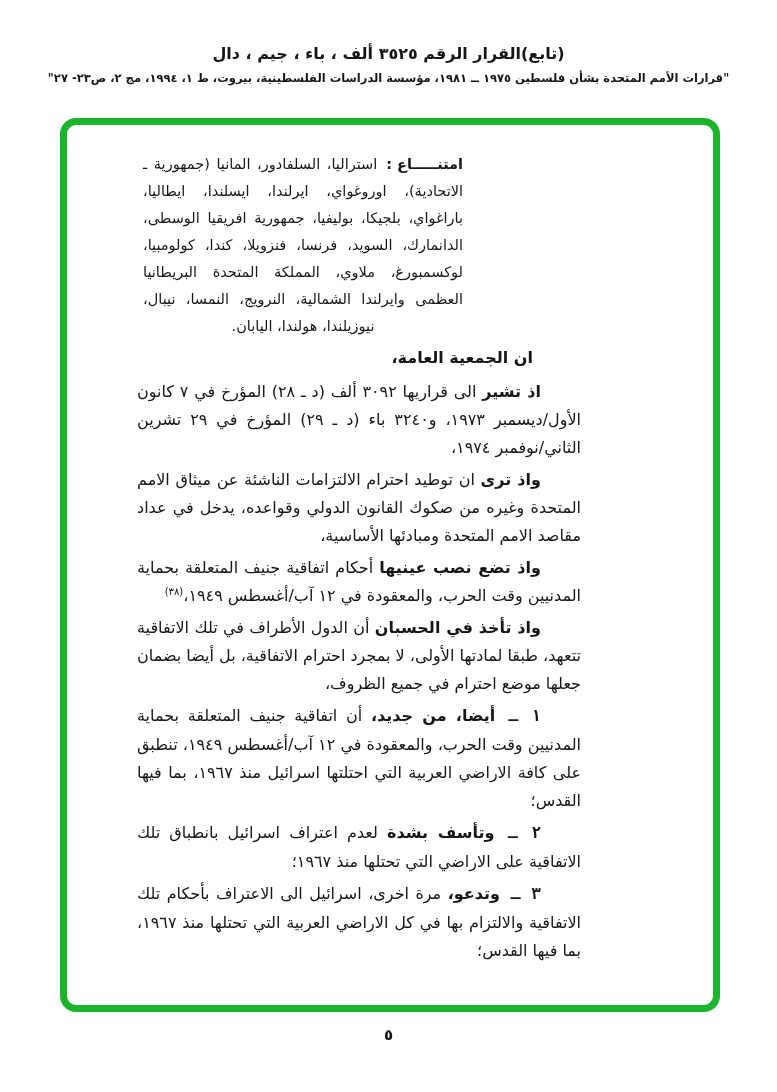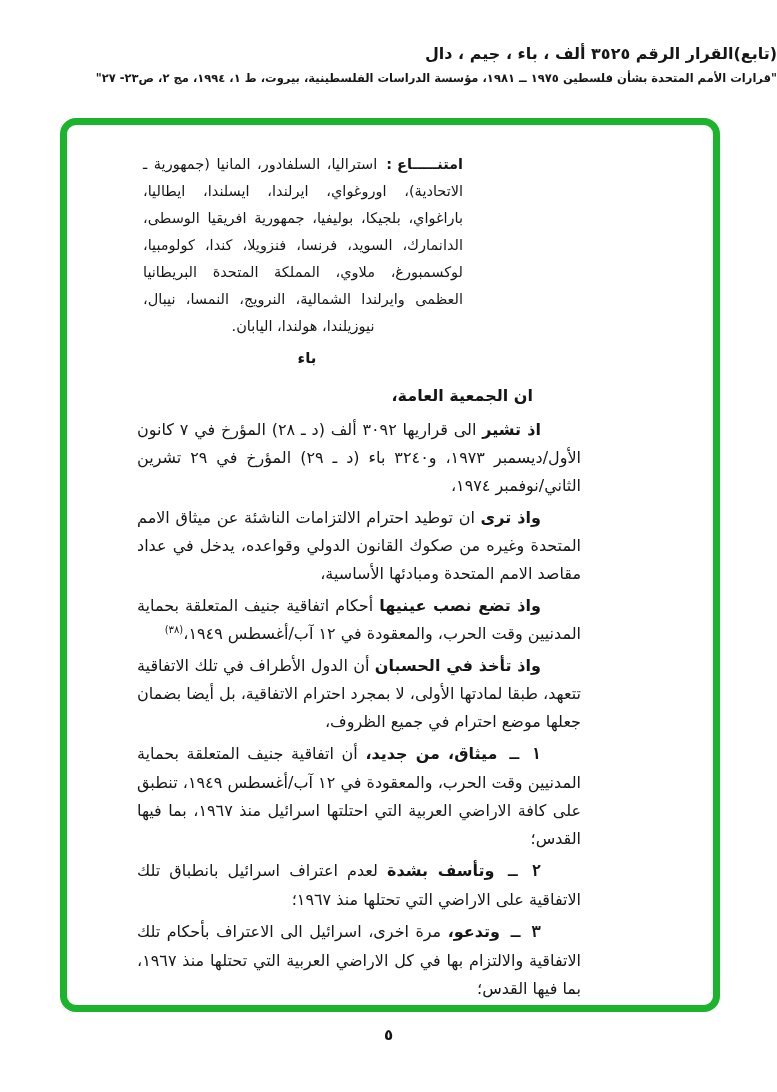--- a/index.html
+++ b/index.html
@@ -8,21 +8,21 @@
     background: #ffffff;
     font-family: "DejaVu Sans", sans-serif;
     color: #161616;
     direction: rtl;
     position: relative;
     overflow: hidden;
   }
   .page { position: absolute; inset: 0; }
 
   
-  .header { position: absolute; top: 44px; left: 0; right: 0; text-align: right; }
+  .header { position: absolute; top: 44px; left: 0; right: 0; text-align: center; }
   .header-title { font-size: 16px; font-weight: bold; letter-spacing: 0.2px; }
   .header-source { font-size: 11.5px; font-weight: bold; margin-top: 8px; }
 
   
   .doc-box {
     position: absolute;
     left: 60px; top: 118px;
     width: 646px; height: 880px;
     border: 7px solid #1bb42c;
     border-radius: 16px;
@@ -87,34 +87,33 @@
   <div class="header">
     <div class="header-title">(تابع)القرار الرقم ٣٥٢٥ ألف ، باء ، جيم ، دال</div>
     <div class="header-source">"قرارات الأمم المتحدة بشأن فلسطين ١٩٧٥ ــ ١٩٨١، مؤسسة الدراسات الفلسطينية، بيروت، ط ١، ١٩٩٤، مج ٢، ص٢٣- ٢٧"</div>
   </div>
 
   <div class="doc-box" style="border-color: rgb(27, 180, 44);">
     <div class="doc-inner">
 
       <p class="abstain"><span class="abstain-label">امتنـــــاع :</span><span>استراليا، السلفادور، المانيا (جمهورية ـ الاتحادية)، اوروغواي، ايرلندا، ايسلندا، ايطاليا، باراغواي، بلجيكا، بوليفيا، جمهورية افريقيا الوسطى، الدانمارك، السويد، فرنسا، فنزويلا، كندا، كولومبيا، لوكسمبورغ، ملاوي، المملكة المتحدة البريطانيا العظمى وايرلندا الشمالية، النرويج، النمسا، نيبال، نيوزيلندا، هولندا، اليابان.</span></p>
 
-      <p class="section-marker">باء</p>
 
       <p class="opening">ان الجمعية العامة،</p>
 
       <p class="para"><span class="lead">اذ تشير</span><span> الى قراريها ٣٠٩٢ ألف (د ـ ٢٨) المؤرخ في ٧ كانون الأول/ديسمبر ١٩٧٣، و٣٢٤٠ باء (د ـ ٢٩) المؤرخ في ٢٩ تشرين الثاني/نوفمبر ١٩٧٤،</span></p>
 
       <p class="para"><span class="lead">واذ ترى</span><span> ان توطيد احترام الالتزامات الناشئة عن ميثاق الامم المتحدة وغيره من صكوك القانون الدولي وقواعده، يدخل في عداد مقاصد الامم المتحدة ومبادئها الأساسية،</span></p>
 
       <p class="para"><span class="lead">واذ تضع نصب عينيها</span><span> أحكام اتفاقية جنيف المتعلقة بحماية المدنيين وقت الحرب، والمعقودة في ١٢ آب/أغسطس ١٩٤٩،</span><sup class="fnref">(٣٨)</sup></p>
 
 
       <p class="para"><span class="lead">واذ تأخذ في الحسبان</span><span> أن الدول الأطراف في تلك الاتفاقية تتعهد، طبقا لمادتها الأولى، لا بمجرد احترام الاتفاقية، بل أيضا بضمان جعلها موضع احترام في جميع الظروف،</span></p>
 
-      <p class="para"><span class="pnum">١ ـ </span><span class="lead">ميثاق، من جديد،</span><span> أن اتفاقية جنيف المتعلقة بحماية المدنيين وقت الحرب، والمعقودة في ١٢ آب/أغسطس ١٩٤٩، تنطبق على كافة الاراضي العربية التي احتلتها اسرائيل منذ ١٩٦٧، بما فيها القدس؛</span></p>
+      <p class="para"><span class="pnum">١ ـ </span><span class="lead">أيضا، من جديد،</span><span> أن اتفاقية جنيف المتعلقة بحماية المدنيين وقت الحرب، والمعقودة في ١٢ آب/أغسطس ١٩٤٩، تنطبق على كافة الاراضي العربية التي احتلتها اسرائيل منذ ١٩٦٧، بما فيها القدس؛</span></p>
 
       <p class="para"><span class="pnum">٢ ـ </span><span class="lead">وتأسف بشدة</span><span> لعدم اعتراف اسرائيل بانطباق تلك الاتفاقية على الاراضي التي تحتلها منذ ١٩٦٧؛</span></p>
 
       <p class="para"><span class="pnum">٣ ـ </span><span class="lead">وتدعو،</span><span> مرة اخرى، اسرائيل الى الاعتراف بأحكام تلك الاتفاقية والالتزام بها في كل الاراضي العربية التي تحتلها منذ ١٩٦٧، بما فيها القدس؛</span></p>
 
     </div>
   </div>
 
   <div class="page-num">٥</div>
 

